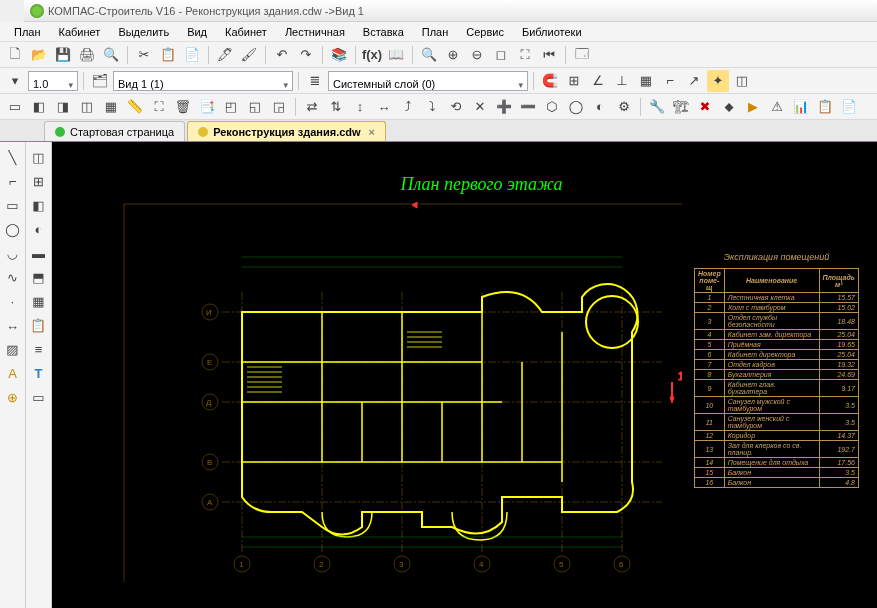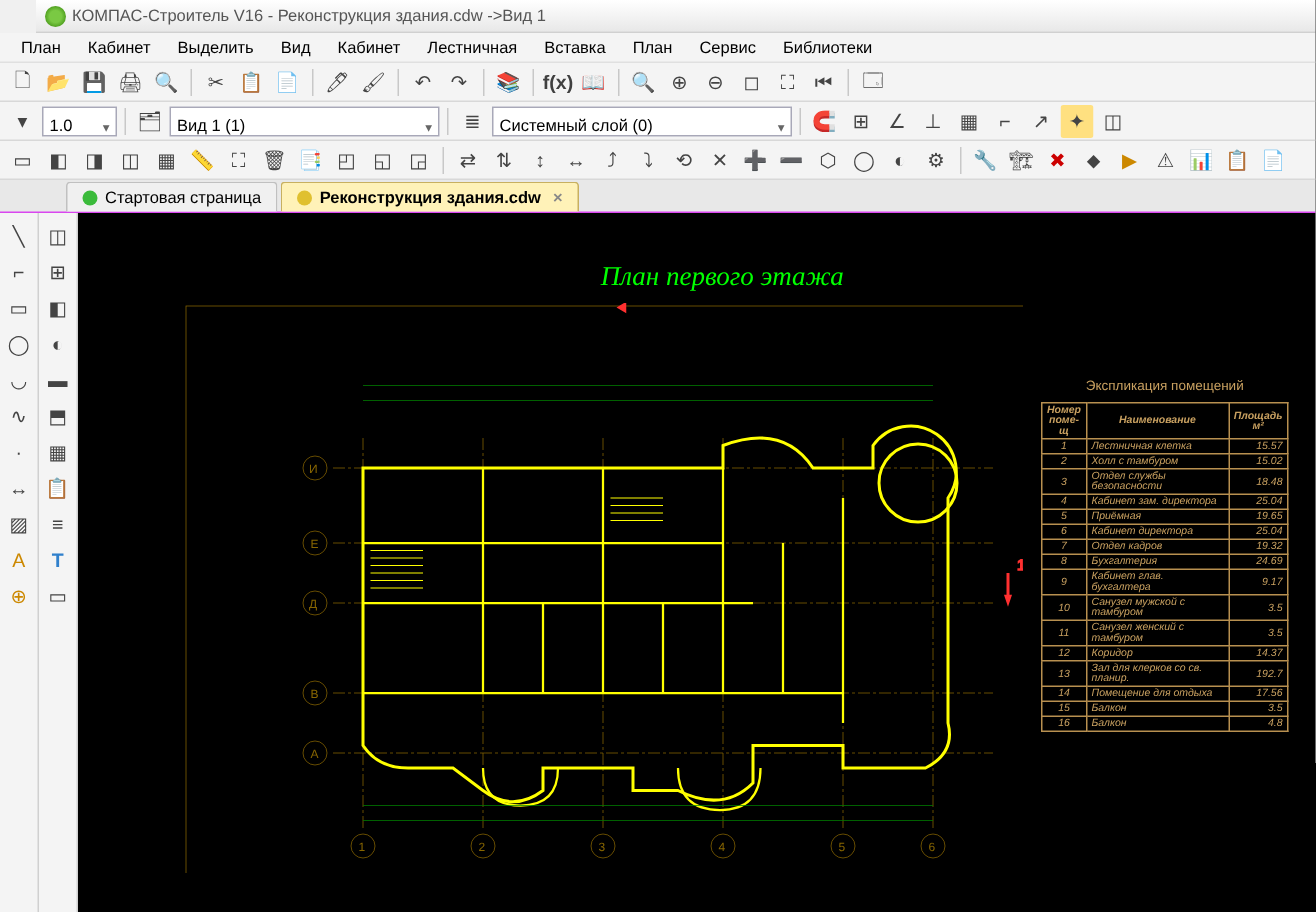--- a/index.html
+++ b/index.html
@@ -155,20 +155,21 @@
   .legend-table {
     position: absolute;
     right: 18px;
     top: 110px;
     width: 165px;
     color: #b89050;
     font-size: 7px;
   }
   .legend-title {
     text-align: center;
+    font-style: italic;
     font-size: 9px;
     margin-bottom: 6px;
     color: #c8a060;
   }
   .legend-table table {
     width: 100%;
     border-collapse: collapse;
   }
   .legend-table td, .legend-table th {
     border: 1px solid #b89050;

